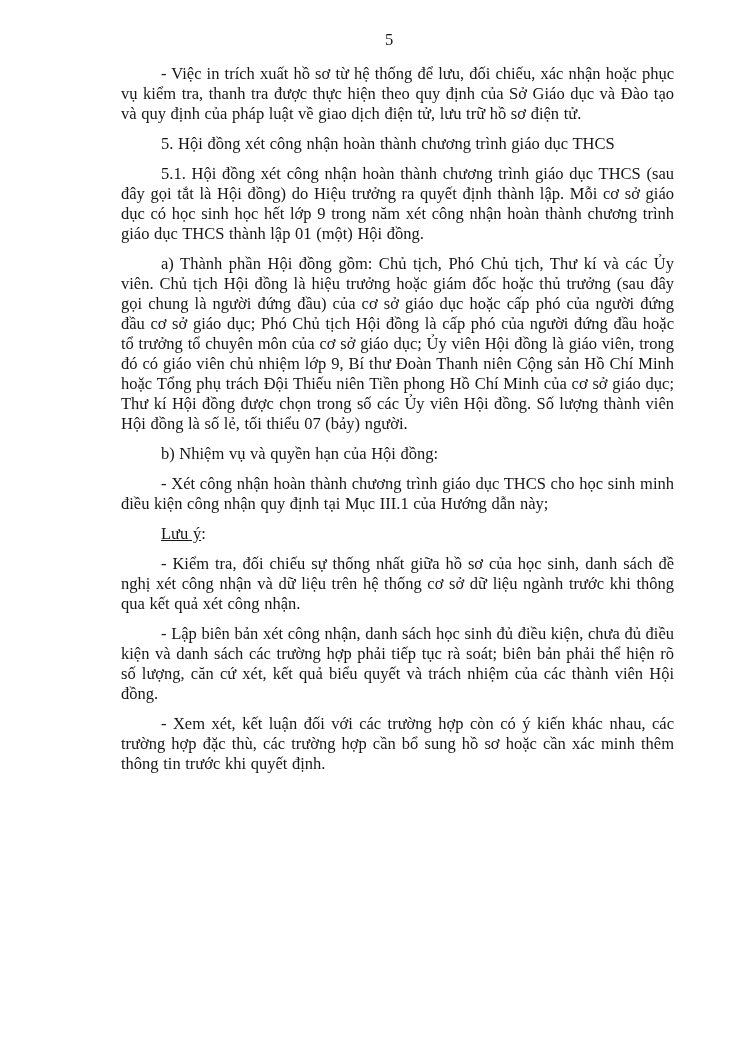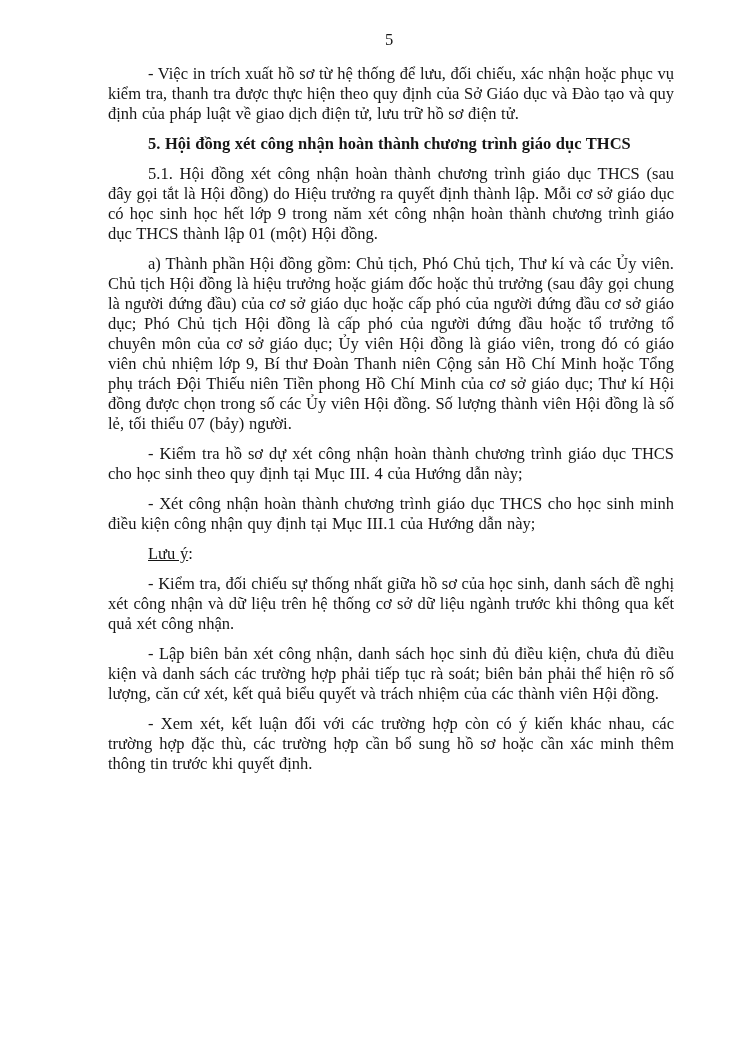--- a/index.html
+++ b/index.html
@@ -18,27 +18,27 @@
     font-size: 16.5px;
     line-height: 20px;
     padding: 30px 66px 30px 104px;
     overflow: hidden;
   }
   .page-num {
     text-align: center;
     margin: 0 0 14px 0;
   }
   p.para {
-    margin: 0 0 10px 4px;
+    margin: 0 0 10px 17px;
     text-indent: 40px;
     text-align: justify;
     word-spacing: 0.5px;
   }
   p.heading {
-    font-weight: 700;
+    font-weight: 400;
   }
   .note-label {
     font-weight: 400;
     text-decoration: underline;
   }
 </style>
 </head>
 <body>
 
 <div class="page">
@@ -48,22 +48,22 @@
   <p class="para">- Việc in trích xuất hồ sơ từ hệ thống để lưu, đối chiếu, xác nhận hoặc phục vụ kiểm tra, thanh tra được thực hiện theo quy định của Sở Giáo dục và Đào tạo và quy định của pháp luật về giao dịch điện tử, lưu trữ hồ sơ điện tử.</p>
 
   <p class="para heading">5. Hội đồng xét công nhận hoàn thành chương trình giáo dục THCS</p>
 
 
   <p class="para">5.1. Hội đồng xét công nhận hoàn thành chương trình giáo dục THCS (sau đây gọi tắt là Hội đồng) do Hiệu trưởng ra quyết định thành lập. Mỗi cơ sở giáo dục có học sinh học hết lớp 9 trong năm xét công nhận hoàn thành chương trình giáo dục THCS thành lập 01 (một) Hội đồng.</p>
 
 
   <p class="para">a) Thành phần Hội đồng gồm: Chủ tịch, Phó Chủ tịch, Thư kí và các Ủy viên. Chủ tịch Hội đồng là hiệu trưởng hoặc giám đốc hoặc thủ trưởng (sau đây gọi chung là người đứng đầu) của cơ sở giáo dục hoặc cấp phó của người đứng đầu cơ sở giáo dục; Phó Chủ tịch Hội đồng là cấp phó của người đứng đầu hoặc tổ trưởng tổ chuyên môn của cơ sở giáo dục; Ủy viên Hội đồng là giáo viên, trong đó có giáo viên chủ nhiệm lớp 9, Bí thư Đoàn Thanh niên Cộng sản Hồ Chí Minh hoặc Tổng phụ trách Đội Thiếu niên Tiền phong Hồ Chí Minh của cơ sở giáo dục; Thư kí Hội đồng được chọn trong số các Ủy viên Hội đồng. Số lượng thành viên Hội đồng là số lẻ, tối thiểu 07 (bảy) người.</p>
 
+  <p class="para">b) Nhiệm vụ và quyền hạn của Hội đồng:</p>
 
-  <p class="para">- Kiểm tra hồ sơ dự xét công nhận hoàn thành chương trình giáo dục THCS cho học sinh theo quy định tại Mục III. 4 của Hướng dẫn này;</p>
 
   <p class="para">- Xét công nhận hoàn thành chương trình giáo dục THCS cho học sinh minh điều kiện công nhận quy định tại Mục III.1 của Hướng dẫn này;</p>
 
 
 
   <p class="para"><span class="note-label">Lưu ý</span><span>:</span></p>
 
   <p class="para">- Kiểm tra, đối chiếu sự thống nhất giữa hồ sơ của học sinh, danh sách đề nghị xét công nhận và dữ liệu trên hệ thống cơ sở dữ liệu ngành trước khi thông qua kết quả xét công nhận.</p>
 
   <p class="para">- Lập biên bản xét công nhận, danh sách học sinh đủ điều kiện, chưa đủ điều kiện và danh sách các trường hợp phải tiếp tục rà soát; biên bản phải thể hiện rõ số lượng, căn cứ xét, kết quả biểu quyết và trách nhiệm của các thành viên Hội đồng.</p>

